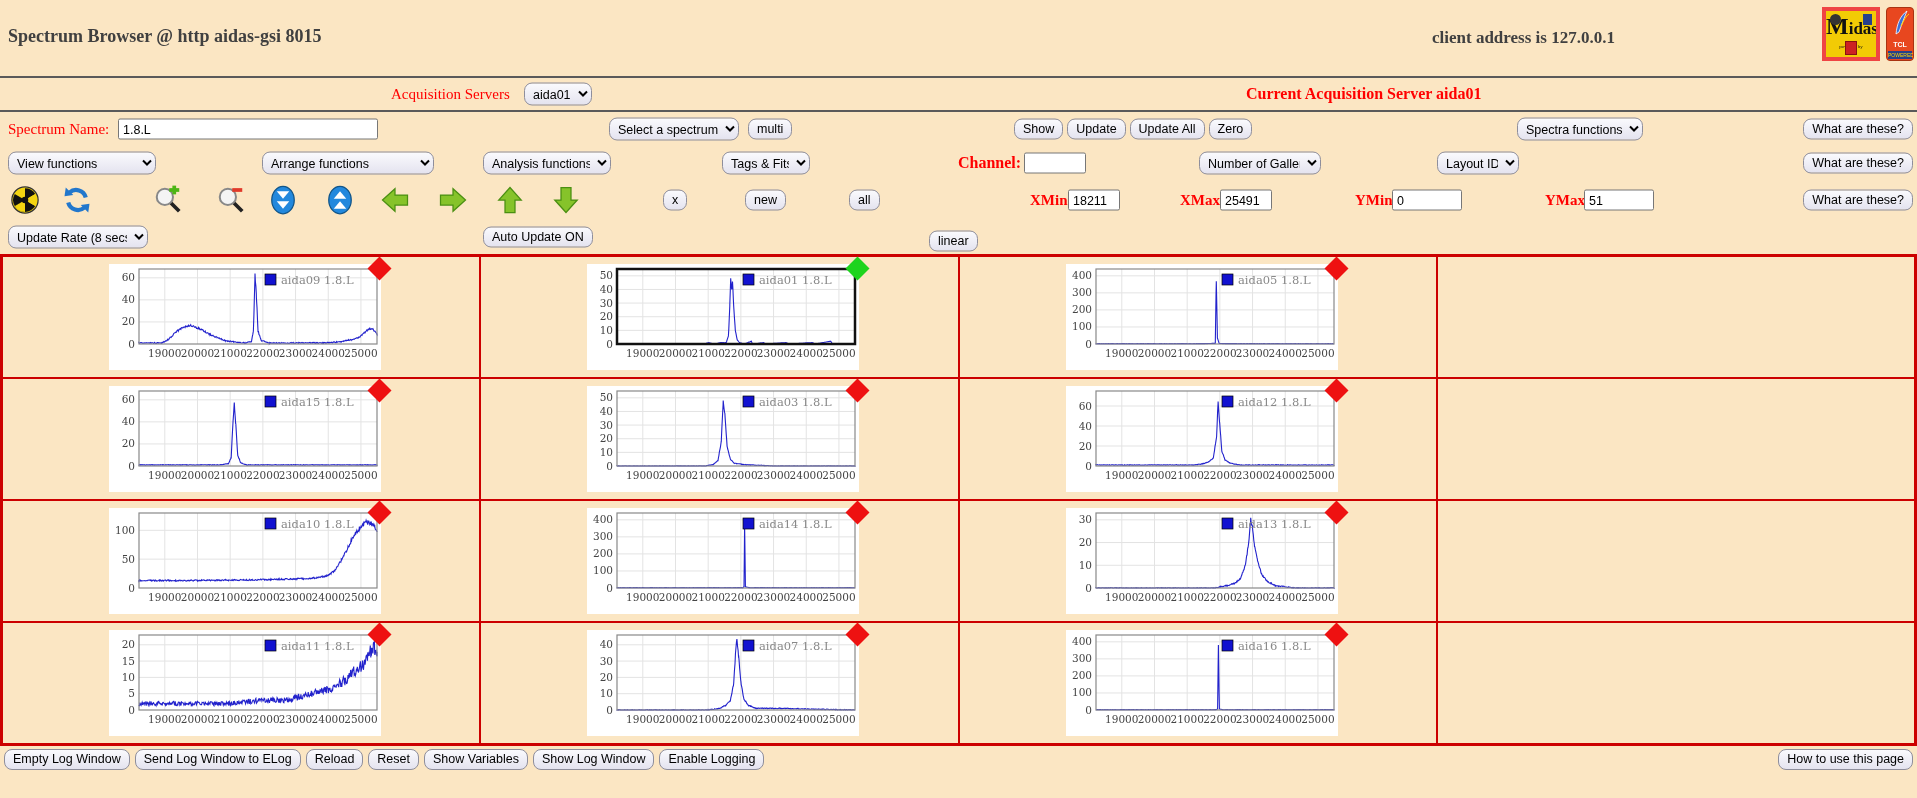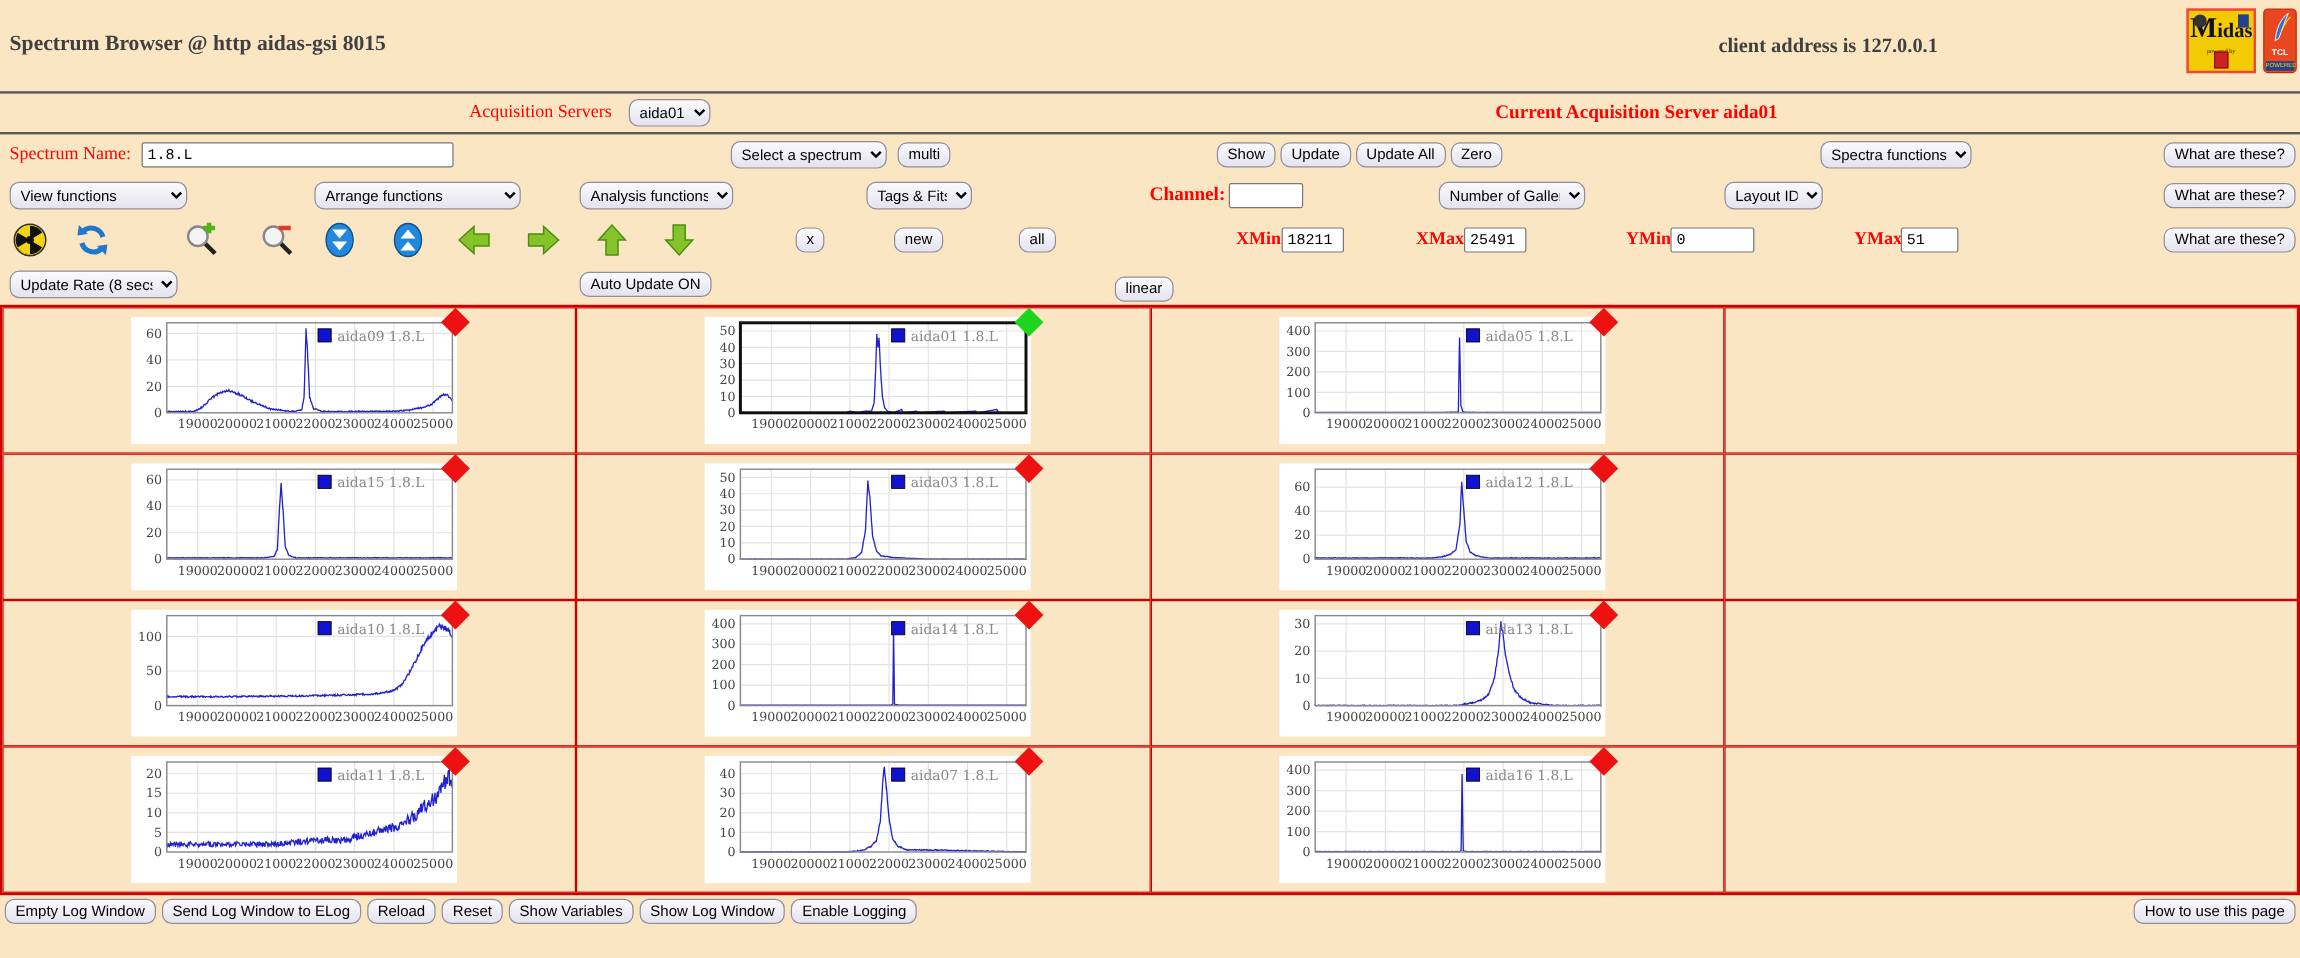--- a/index.html
+++ b/index.html
@@ -12,21 +12,21 @@
   }
   .red-serif { font-family: "Liberation Serif", serif; color: #404040; }
   .bold { font-weight: bold; }
 
   
   .header { position: relative; height: 76px; }
   .page-title { position: absolute; left: 8px; top: 26px; font-size: 18px; }
   .client-address { position: absolute; left: 1432px; top: 28px; font-size: 17px; }
   .midas-logo {
     position: absolute; left: 1822px; top: 7px; width: 58px; height: 54px;
-    background: #f2cb05; border: 2px solid #ef4444;
+    background: #f2cb05; border: 4px solid #ef4444;
     font-family: "Liberation Serif", serif; color: #111;
     text-align: center; overflow: hidden;
   }
   .midas-logo .m-txt { font-size: 17px; font-weight: bold; line-height: 30px; }
   .midas-logo .m-txt::first-letter { font-size: 24px; }
   .midas-dot { position: absolute; left: 4px; top: 3px; width: 11px; height: 11px; background: #333; border-radius: 50%; }
   .midas-shield { position: absolute; right: 4px; top: 3px; width: 9px; height: 11px; background: #27408b; }
   .midas-sub { font-size: 5px; line-height: 6px; }
   .midas-stamp { position: absolute; left: 50%; transform: translateX(-50%); bottom: 2px; width: 12px; height: 14px; background: #c22; border: 1px solid #811; }
   .tcl-logo {
@@ -58,21 +58,21 @@
     border: 1px solid #8e8e9c; border-radius: 8px;
     padding: 2px 8px; line-height: 15px; cursor: default;
   }
   select.ctl {
     font-family: "Liberation Sans", sans-serif; font-size: 12.5px; color: #000;
     background: linear-gradient(#fafafd, #e4e3ef);
     border: 1px solid #8e8e9c; border-radius: 8px;
     padding: 1px 4px; height: 23px;
   }
   input.ctl {
-    font-family: Liberation Mono, monospace; font-size: 12.5px; color: #000;
+    font-family: Liberation Sans, sans-serif; font-size: 12.5px; color: #000;
     background: #fff; border: 1px solid #777; border-radius: 2px;
     padding: 1px 4px; height: 21px;
   }
   .btn-group { display: flex; gap: 4px; }
   .right-edge { right: 4px; }
 
   .icon { display: inline-block; width: 30px; height: 30px; vertical-align: middle; }
   .icon svg { width: 100%; height: 100%; }
 
   
@@ -248,21 +248,21 @@
   <button class="abs btn" style="left:745px;">new</button>
   <button class="abs btn" style="left:849px;">all</button>
   <button class="abs btn" style="left:929px;margin-top:41px;">linear</button>
   <span class="abs lbl lbl-b" style="left:1030px;">XMin</span>
   <input class="abs ctl" style="left: 1068px; width: 52px;" value="18211">
   <span class="abs lbl lbl-b" style="left:1180px;">XMax</span>
   <input class="abs ctl" style="left: 1220px; width: 52px;" value="25491">
   <span class="abs lbl lbl-b" style="left:1355px;">YMin</span>
   <input class="abs ctl" style="left: 1392px; width: 70px;" value="0">
   <span class="abs lbl lbl-b" style="left:1545px;">YMax</span>
-  <input class="abs ctl" style="left: 1584px; width: 48px;" value="51">
+  <input class="abs ctl" style="left: 1584px; width: 70px;" value="51">
   <button class="abs btn right-edge">What are these?</button>
 </div>
 
 <div class="trow row-rate">
   <select class="abs ctl" style="left:8px; width:140px;">
       <option>Update Rate (8 secs)</option>
     </select>
   <button class="abs btn" style="left:483px;">Auto Update ON</button>
 </div>
 

